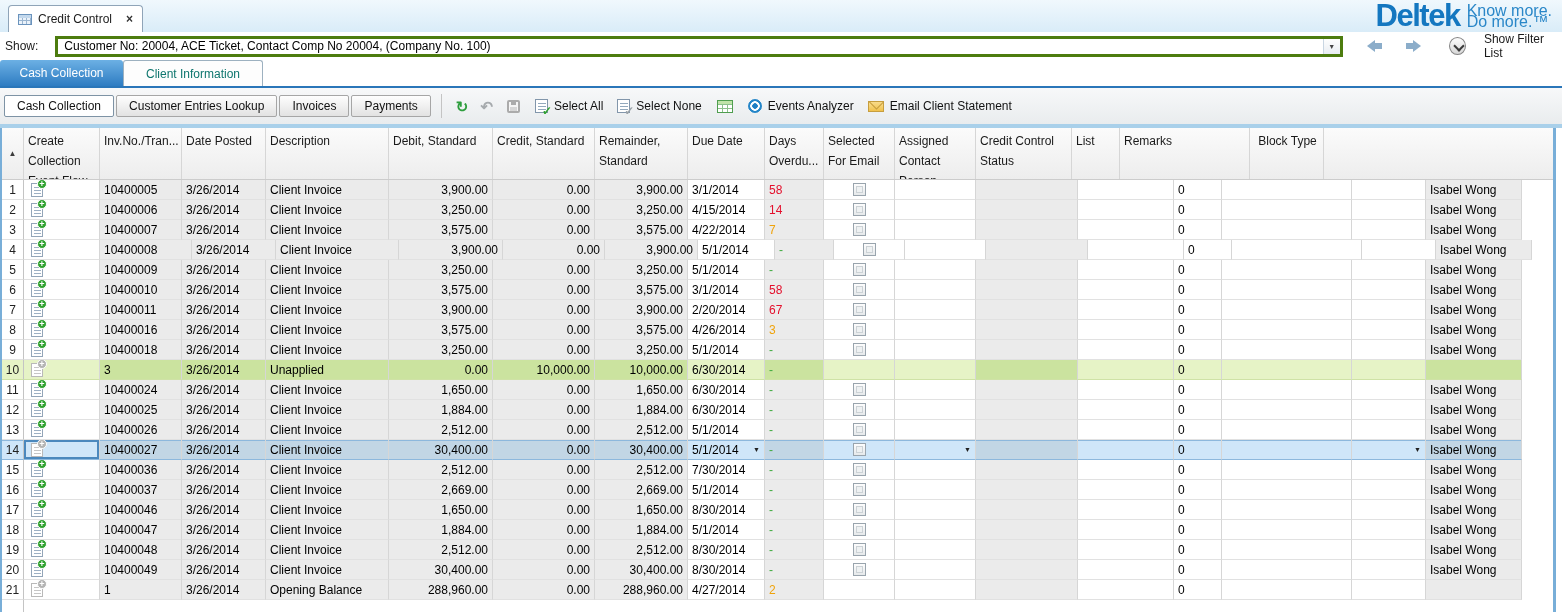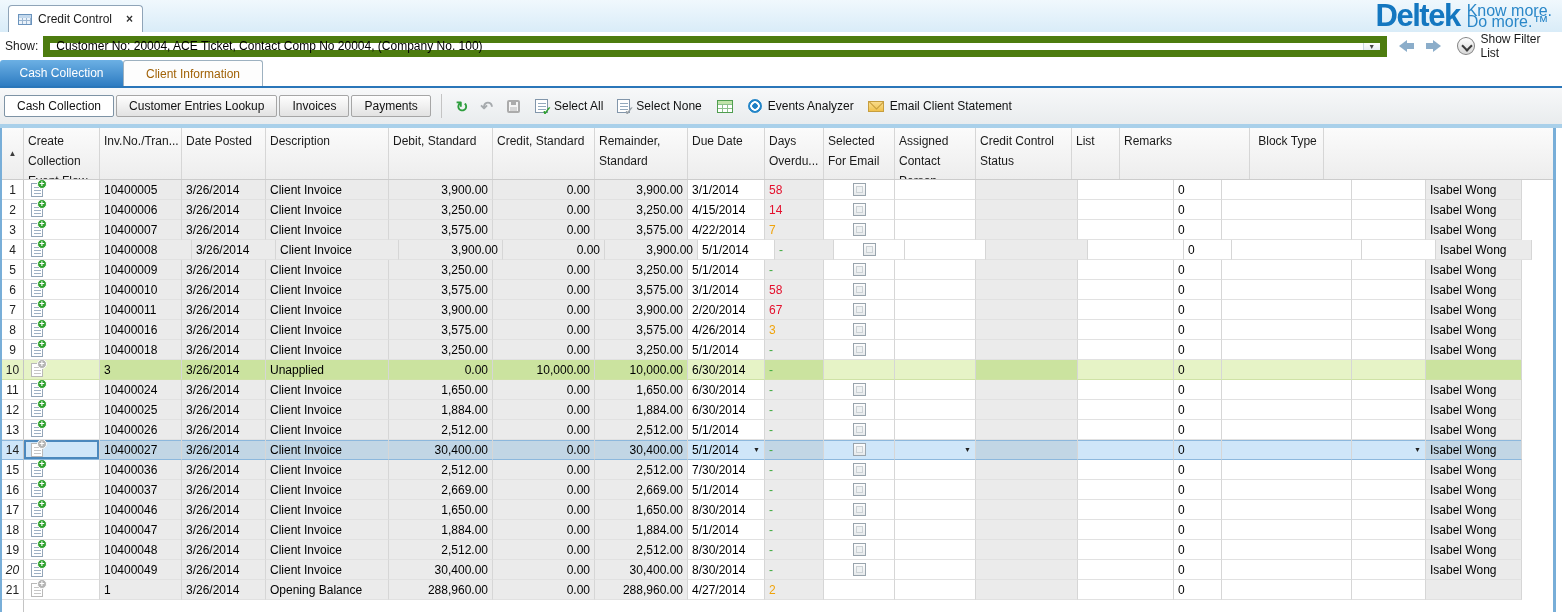--- a/index.html
+++ b/index.html
@@ -27,24 +27,24 @@
   }
   .doc-tab-label { font-size:12px; color:#1a1a1a; }
   .closex { font-weight:bold; font-size:12px; color:#333; margin-left:8px; cursor:default; }
 
   .logo-area { position:absolute; right:10px; top:1px; display:flex; align-items:flex-start; gap:7px; }
   .logo-word { font-size:31px; font-weight:bold; color:#1477c0; letter-spacing:-1.5px; line-height:30px; }
   .logo-tag { padding-top:4px; }
   .logo-tag span { display:block; font-size:16px; line-height:11px; color:#2a87c8; }
 
   
-  .showbar { height:28px; background:#fff; display:flex; align-items:center; padding-left:5px; }
+  .showbar { height:28px; background:#fff; display:flex; align-items:center; padding-left:5px;gap:12px; }
   .show-label { margin-right:5px; color:#1a1a1a; }
   .show-combo {
-    width:1352px; height:21px; border:7px solid #4d7c0f; background:#fff;
+    width:1352px; height:21px; border:3px solid #4d7c0f; background:#fff;
     display:flex; align-items:center;
   }
   .combo-text { flex:1; padding-left:6px; white-space:nowrap; overflow:hidden; }
   .combo-btn { width:17px; height:100%; display:flex; align-items:center; justify-content:center;
     font-size:7px; color:#444; background:linear-gradient(#fefefe,#e8edf2); border-left:1px solid #c9d6e2; }
   .nav-arrow { display:inline-flex; align-items:center; margin-left:12px; }
   .nav-arrow .head-l { width:0; height:0; border-top:6px solid rgba(0,0,0,0); border-bottom:6px solid rgba(0,0,0,0); border-right:8px solid #8badca; }
   .nav-arrow .head-r { width:0; height:0; border-top:6px solid rgba(0,0,0,0); border-bottom:6px solid rgba(0,0,0,0); border-left:8px solid #8badca; }
   .nav-arrow .tail { width:7px; height:6px; background:#8badca; }
   .filter-circle {
@@ -54,21 +54,21 @@
   .filter-circle::after {
     content:""; position:absolute; left:5px; top:4px; width:6px; height:6px;
     border-left:2px solid #3a3a3a; border-bottom:2px solid #3a3a3a; transform:rotate(-45deg);
   }
   .sfl-label { margin-left:6px; color:#1a1a1a; }
 
   
   .maintabs { height:28px; background:#fff; display:flex; align-items:flex-end; border-bottom:2px solid #2a76b9; }
   .maintab { height:26px; display:flex; align-items:center; justify-content:center; border-radius:3px 3px 0 0; }
   .maintab.active { width:123px; background:linear-gradient(#6cb0e4,#2e7cc2); color:#fff; }
-  .maintab.inactive { width:140px; background:#fdfdfd; border:1px solid #9db1c0; border-bottom:none; color:#a16207; }
+  .maintab.inactive { width:140px; background:#fdfdfd; border:1px solid #9db1c0; border-bottom:none; color:#0f766e; }
 
   
   .toolbar { height:36px; background:linear-gradient(#f7f8f9,#e9ecee); display:flex; align-items:center; padding-left:4px; }
   .subtab { height:22px; padding:0 12px; display:flex; align-items:center; border:1px solid #a6a6a6;
     border-radius:2px; background:linear-gradient(#fefefe,#e2e2e2); margin-right:2px; color:#111; }
   .subtab.active { background:#fff; border-color:#7e93a5; }
   .vsep { width:1px; height:24px; background:#c4c4c4; margin:0 8px; }
   .ticon { font-size:15px; line-height:15px; margin:0 6px; }
   .i-refresh { color:#2e9e3e; font-weight:bold; }
   .i-undo { color:#a6aaad; font-weight:bold; }
@@ -800,21 +800,21 @@
           </div>
           <div class="cell" style="width: 81px;"></div>
           <div class="cell gray" style="width: 102px;"></div>
           <div class="cell" style="width: 96px;"></div>
           <div class="cell" style="width: 48px;">0</div>
           <div class="cell" style="width: 130px;"></div>
           <div class="cell" style="width: 74px;"></div>
           <div class="cell gray" style="width: 96px;">Isabel Wong</div>
         </div>
         <div class="row ">
-          <div class="cell center num" style="width: 22px; font-style: italic;">20</div>
+          <div class="cell center num" style="width: 22px;">20</div>
           <div class="cell" style="width: 76px;">
             <span class="doc">
               <span class="plus">+</span>
             </span>
           </div>
           <div class="cell gray" style="width: 82px;">10400049</div>
           <div class="cell gray" style="width: 84px;">3/26/2014</div>
           <div class="cell gray" style="width: 123px;">Client Invoice</div>
           <div class="cell gray right" style="width: 104px;">30,400.00</div>
           <div class="cell gray right" style="width: 102px;">0.00</div>

